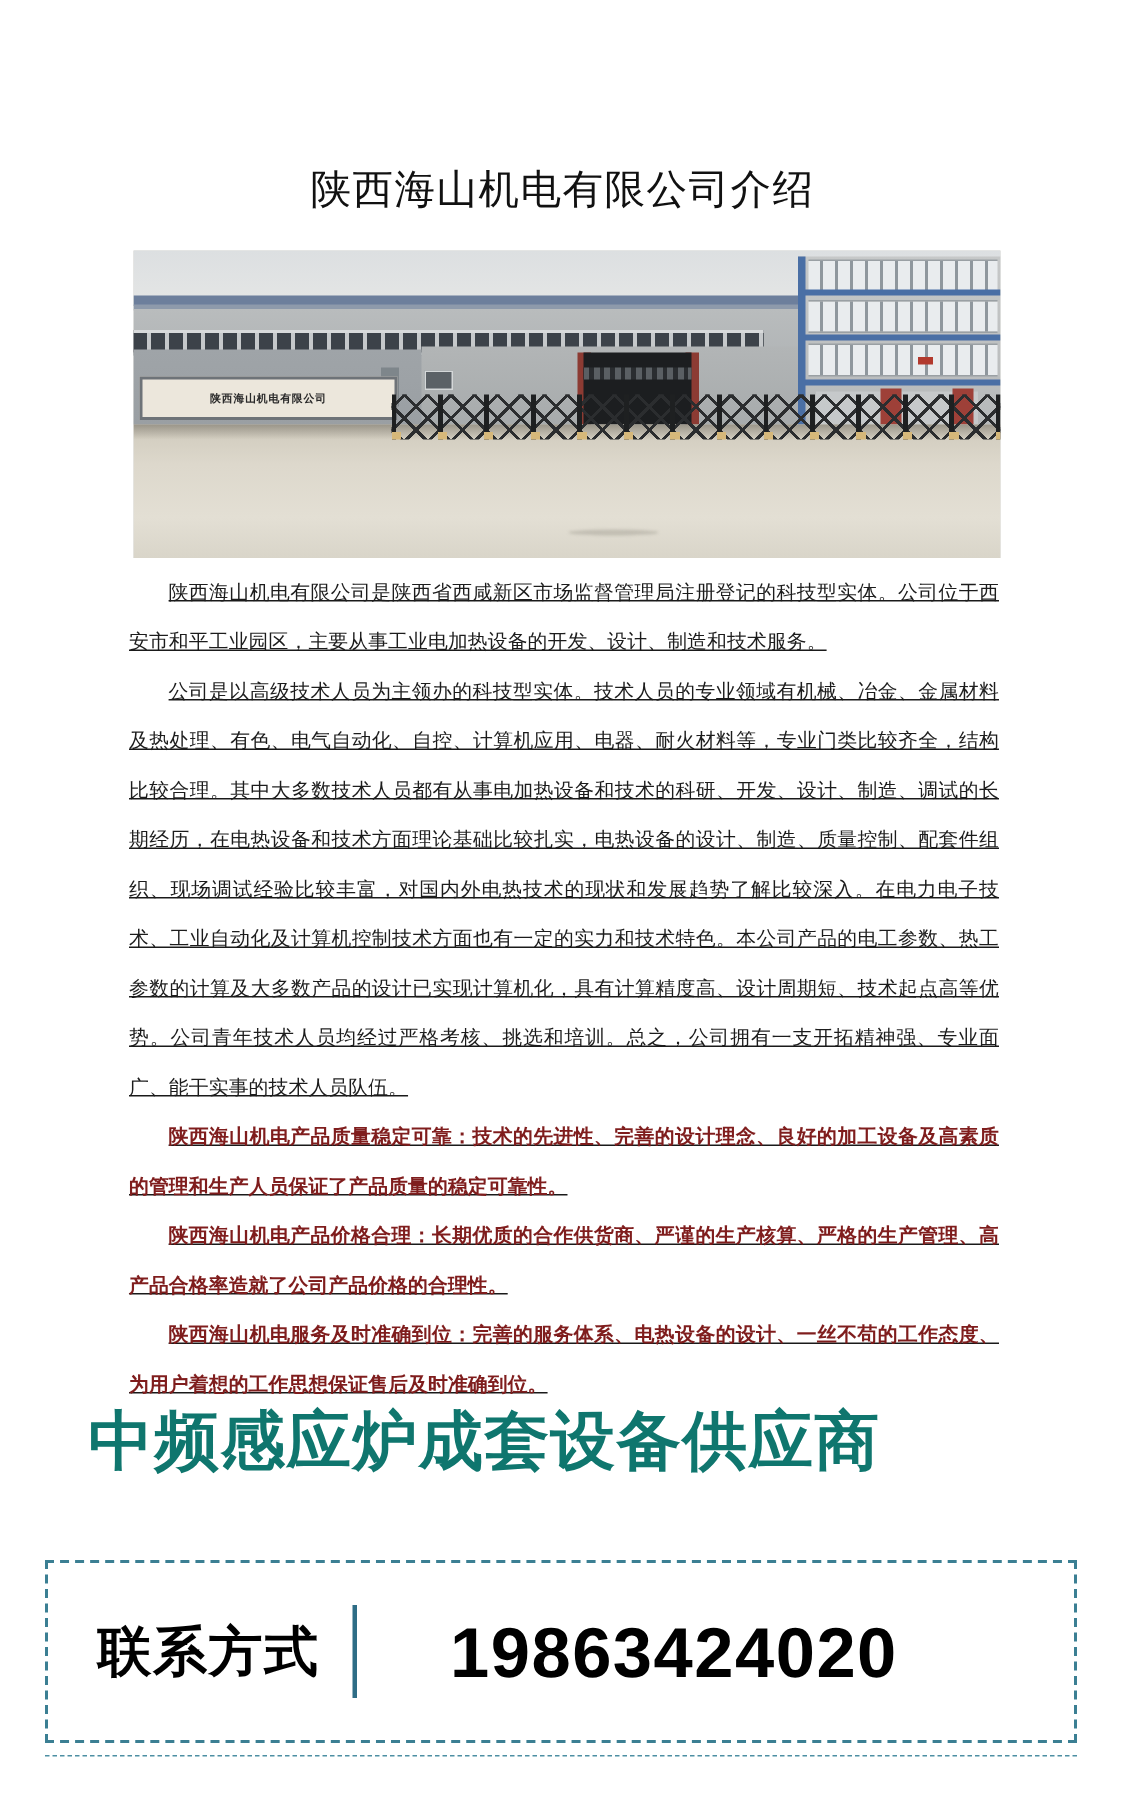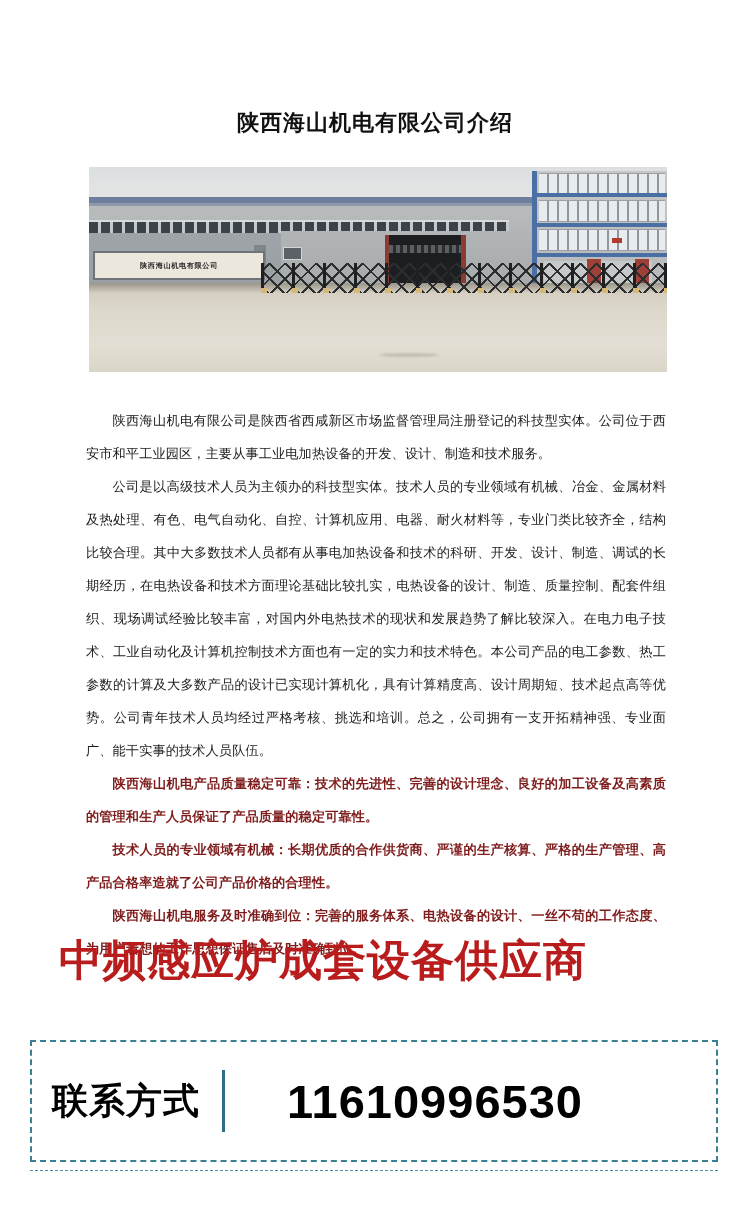--- a/index.html
+++ b/index.html
@@ -22,22 +22,22 @@
     background: #ffffff;
   }
 
   
   .doc-title {
     position: absolute;
     top: 108px;
     left: 0;
     width: 750px;
     text-align: center;
-    font-size: 22px;
-    font-weight: 700;
+    font-size: 27px;
+    font-weight: 400;
     letter-spacing: 1px;
     color: #111111;
     font-family: "Liberation Serif", "DejaVu Serif", serif;
   }
 
   
   .photo-wrap {
     position: absolute;
     left: 89px;
     top: 167px;
@@ -244,22 +244,23 @@
     left: 290px; top: 186px; width: 60px; height: 4px;
     background: rgba(120,115,105,.28);
     border-radius: 50%;
     filter: blur(1px);
   }
 
   
   .body-copy {
     position: absolute;
     left: 86px;
-    top: 404px;
+    top: 378px;
     width: 580px;
+    text-decoration: underline;
   }
   .para {
     margin: 0 0 0 0;
     text-indent: 2em;
     font-size: 13.2px;
     line-height: 33px;
     text-align: justify;
     text-justify: inter-ideograph;
     color: #1c1c1c;
     letter-spacing: 0.1px;
@@ -273,41 +274,41 @@
   .headline {
     position: absolute;
     top: 932px;
     left: 0;
     width: 646px;
     text-align: center;
     font-family: "Liberation Sans", "DejaVu Sans", sans-serif;
     font-weight: 700;
     font-size: 43px;
     letter-spacing: 1px;
-    color: #b91c1c;
+    color: #0f766e;
   }
 
   
   .contact-box {
     position: absolute;
     left: 30px;
     top: 1040px;
     width: 688px;
     height: 122px;
     border: 2px dashed #3b7f93;
     box-sizing: border-box;
     display: flex;
     align-items: center;
   }
   .contact-label {
     font-family: "Liberation Sans", "DejaVu Sans", sans-serif;
     font-weight: 700;
     font-size: 36px;
     color: #000;
-    margin-left: 20px;
+    margin-left: 33px;
     letter-spacing: 1px;
     white-space: nowrap;
   }
   .contact-divider {
     width: 3px;
     height: 62px;
     background: #2e6d86;
     margin-left: 22px;
   }
   .contact-phone {
@@ -374,27 +375,27 @@
       <div class="gate-posts"></div>
       <div class="gate-base"></div>
       <div class="ground-smudge"></div>
     </div>
   </div>
 
   <div class="body-copy">
     <p class="para">陕西海山机电有限公司是陕西省西咸新区市场监督管理局注册登记的科技型实体。公司位于西安市和平工业园区，主要从事工业电加热设备的开发、设计、制造和技术服务。</p>
     <p class="para">公司是以高级技术人员为主领办的科技型实体。技术人员的专业领域有机械、冶金、金属材料及热处理、有色、电气自动化、自控、计算机应用、电器、耐火材料等，专业门类比较齐全，结构比较合理。其中大多数技术人员都有从事电加热设备和技术的科研、开发、设计、制造、调试的长期经历，在电热设备和技术方面理论基础比较扎实，电热设备的设计、制造、质量控制、配套件组织、现场调试经验比较丰富，对国内外电热技术的现状和发展趋势了解比较深入。在电力电子技术、工业自动化及计算机控制技术方面也有一定的实力和技术特色。本公司产品的电工参数、热工参数的计算及大多数产品的设计已实现计算机化，具有计算精度高、设计周期短、技术起点高等优势。公司青年技术人员均经过严格考核、挑选和培训。总之，公司拥有一支开拓精神强、专业面广、能干实事的技术人员队伍。</p>
     <p class="para bold">陕西海山机电产品质量稳定可靠：技术的先进性、完善的设计理念、良好的加工设备及高素质的管理和生产人员保证了产品质量的稳定可靠性。</p>
-    <p class="para bold">技术人员的专业领域有机械：长期优质的合作供货商、严谨的生产核算、严格的生产管理、高产品合格率造就了公司产品价格的合理性。</p>
+    <p class="para bold">陕西海山机电产品价格合理：长期优质的合作供货商、严谨的生产核算、严格的生产管理、高产品合格率造就了公司产品价格的合理性。</p>
     <p class="para bold">陕西海山机电服务及时准确到位：完善的服务体系、电热设备的设计、一丝不苟的工作态度、为用户着想的工作思想保证售后及时准确到位。</p>
   </div>
 
   <div class="headline">中频感应炉成套设备供应商</div>
 
   <div class="contact-box">
     <span class="contact-label">联系方式</span>
     <span class="contact-divider"></span>
-    <span class="contact-phone">11610996530</span>
+    <span class="contact-phone">19863424020</span>
   </div>
 
   <div class="bottom-rule"></div>
 
 </div>
 
 </body></html>

